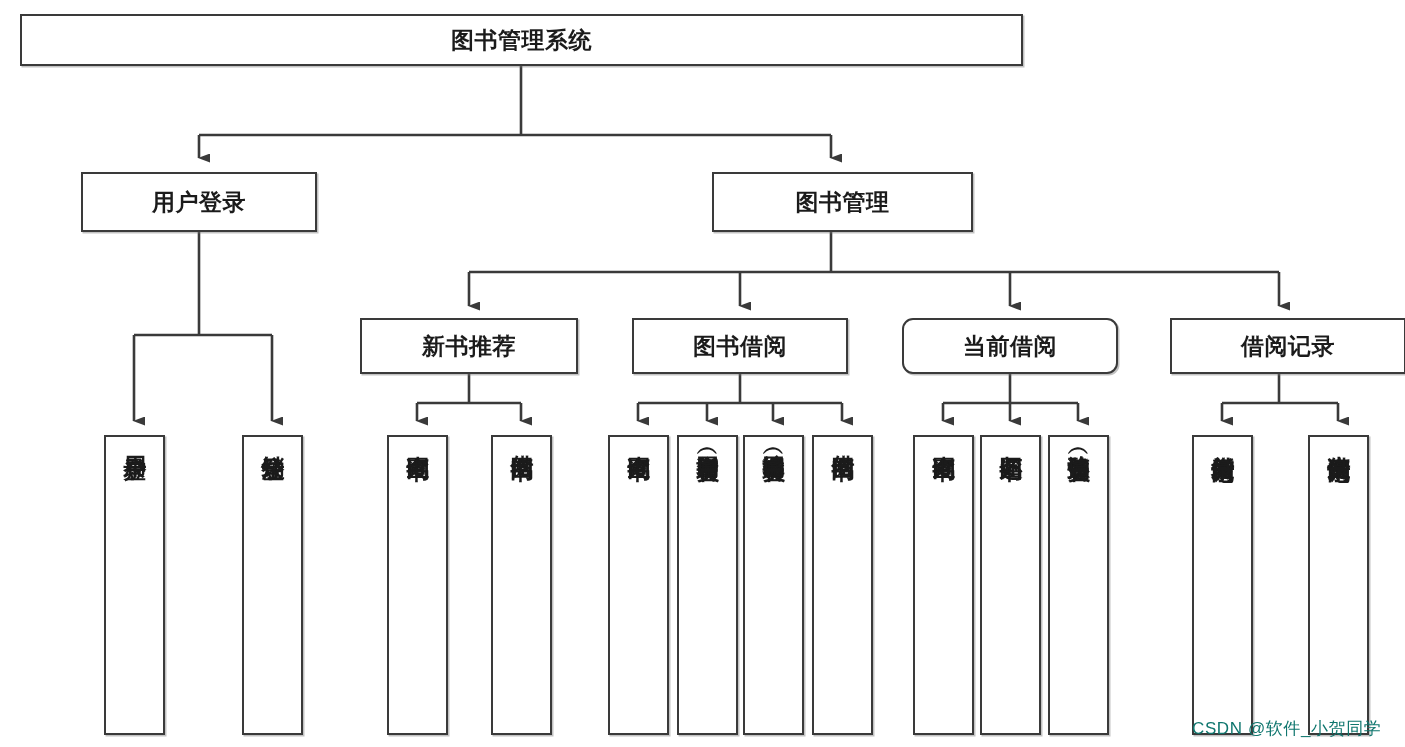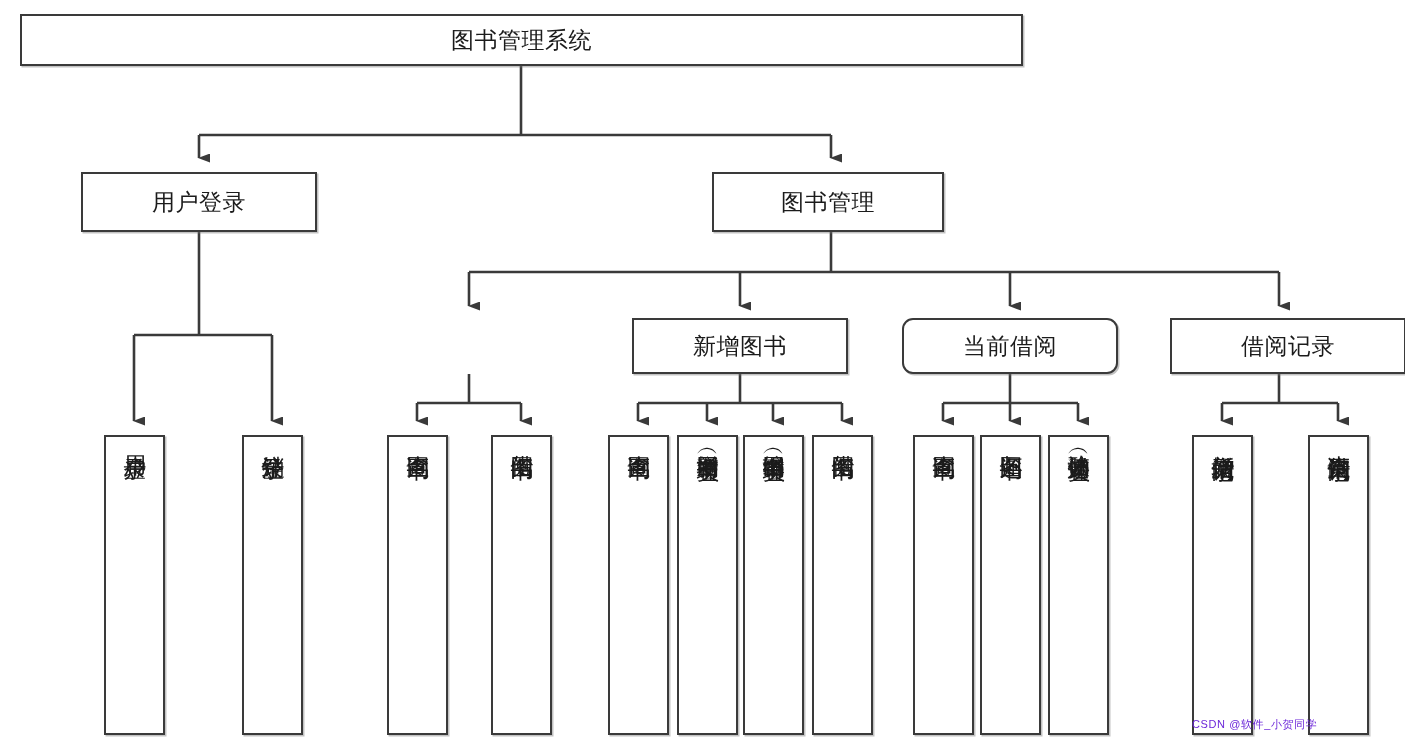--- a/index.html
+++ b/index.html
@@ -33,20 +33,21 @@
     display: flex;
     align-items: center;
     justify-content: center;
     box-shadow: 1.5px 1.5px 0 rgba(120,120,120,0.45);
   }
   .node .label {
     display: block;
     text-align: right;
     line-height: 1.08;
     white-space: nowrap;
+    font-weight: bold;
   }
   .node.horiz .label {
     font-size: 23px;
     letter-spacing: 0.5px;
   }
   .node.root .label {
     font-size: 23px;
   }
   .node.vert {
     align-items: flex-start;
@@ -58,22 +59,22 @@
     font-size: 23px;
     line-height: 1.12;
     letter-spacing: 1px;
     margin: 0 auto;
   }
   .node.vert.tall .label {
     font-size: 22px;
   }
   .watermark {
     position: absolute;
-    font-size: 11px;
-    color: #6d28d9;
+    font-size: 17px;
+    color: #0f766e;
     letter-spacing: 0.6px;
     white-space: nowrap;
     user-select: none;
   }
 </style>
 </head>
 <body>
 
 <div id="canvas">
 
@@ -127,26 +128,29 @@
     </g>
   </svg>
 
   <div class="node root horiz" style="left:20px; top:14px; width:1003px; height:52px;">
     <span class="label">图书管理系统</span>
   </div>
 
   <div class="node horiz" style="left:81px; top:172px; width:236px; height:60px;">
     <span class="label">用户登录</span>
   </div>
-  <div class="node horiz" style="left:712px; top:172px; width:232px; height:60px;">
+  <div class="node horiz" style="left:712px; top:172px; width:261px; height:60px;">
     <span class="label">图书管理</span>
   </div>
 
+  <div class="node horiz" style="left:360px; top:318px; width:218px; height:56px;">
+    <span class="label">新书推荐</span>
+  </div>
   <div class="node horiz" style="left:632px; top:318px; width:216px; height:56px;">
-    <span class="label">新增图书</span>
+    <span class="label">图书借阅</span>
   </div>
   <div class="node horiz" style="left:902px; top:318px; width:216px; height:56px;border-radius:11px;">
     <span class="label">当前借阅</span>
   </div>
   <div class="node horiz" style="left:1170px; top:318px; width:236px; height:56px;">
     <span class="label">借阅记录</span>
   </div>
 
   <div class="node vert" style="left:104px; top:435px; width:61px; height:300px;">
     <span class="label">用户登录</span>

